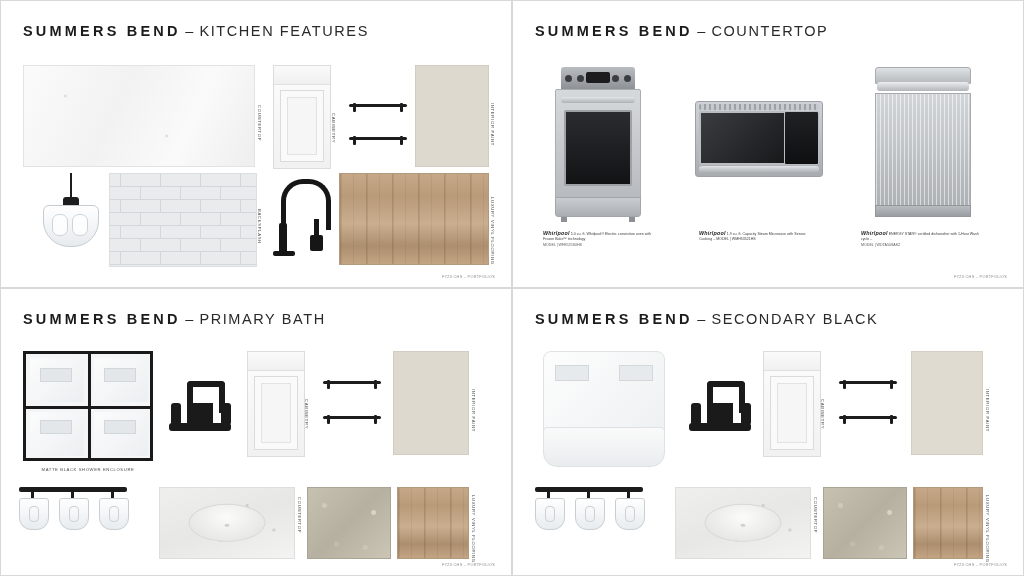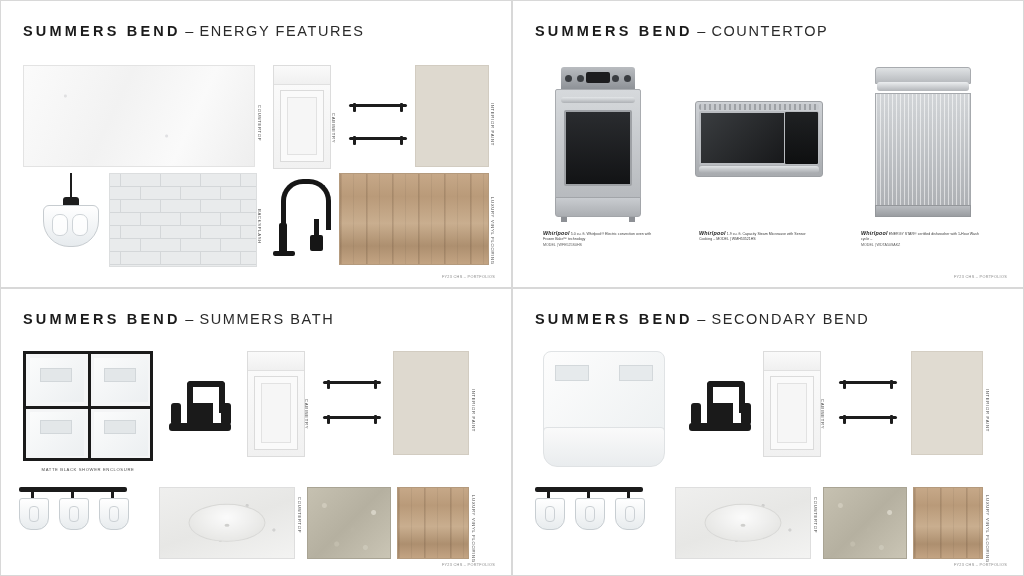--- a/index.html
+++ b/index.html
@@ -248,21 +248,21 @@
 </style>
 </head>
 <body>
 
 <div class="sheet-grid">
 
   <div class="sheet">
     <div class="sheet-title">
       <span class="brand">SUMMERS BEND</span>
       <span class="room">–</span>
-      <span class="room">ENERGY FEATURES</span>
+      <span class="room">KITCHEN FEATURES</span>
     </div>
 
     <div class="swatch counter-white" style="left:22px;top:64px;width:232px;height:102px;"></div>
     <div class="vlabel" style="left:256px;top:104px;">COUNTERTOP</div>
 
     <div class="cabinet" style="left:272px;top:64px;width:56px;height:102px;">
       <div class="top"></div>
       <div class="door"></div>
     </div>
     <div class="vlabel" style="left:330px;top:112px;">CABINETRY</div>
@@ -399,21 +399,21 @@
       <div class="model">MODEL | WDTA50SAKZ</div>
     </div>
 
     <div class="footer-code">FY23 CHS – PORTFOLIOS</div>
   </div>
 
   <div class="sheet">
     <div class="sheet-title">
       <span class="brand">SUMMERS BEND</span>
       <span class="room">–</span>
-      <span class="room">SUMMERS BATH</span>
+      <span class="room">PRIMARY BATH</span>
     </div>
 
     <div class="shower" style="left:22px;top:62px;width:130px;height:110px;">
       <div class="mull-v" style="left:62px;"></div>
       <div class="mull-h" style="top:52px;"></div>
       <div class="panel" style="left:4px;top:4px;width:54px;height:44px;"></div>
       <div class="panel" style="left:68px;top:4px;width:54px;height:44px;"></div>
       <div class="panel" style="left:4px;top:58px;width:54px;height:44px;"></div>
       <div class="panel" style="left:68px;top:58px;width:54px;height:44px;"></div>
       <div class="shelf" style="left:14px;top:14px;width:30px;height:12px;"></div>
@@ -477,21 +477,21 @@
     <div class="swatch wood" style="left:396px;top:198px;width:72px;height:72px;"></div>
     <div class="vlabel" style="left:470px;top:206px;">LUXURY VINYL FLOORING</div>
 
     <div class="footer-code">FY23 CHS – PORTFOLIOS</div>
   </div>
 
   <div class="sheet">
     <div class="sheet-title">
       <span class="brand">SUMMERS BEND</span>
       <span class="room">–</span>
-      <span class="room">SECONDARY BEND</span>
+      <span class="room">SECONDARY BLACK</span>
     </div>
 
     <div class="tub" style="left:30px;top:62px;width:122px;height:116px;">
       <div class="wall"></div>
       <div class="niche" style="left:12px;top:14px;width:32px;height:14px;"></div>
       <div class="niche" style="right:12px;top:14px;width:32px;height:14px;"></div>
       <div class="basin"></div>
     </div>
 
     <div class="bfaucet" style="left:176px;top:92px;width:64px;height:56px;">

